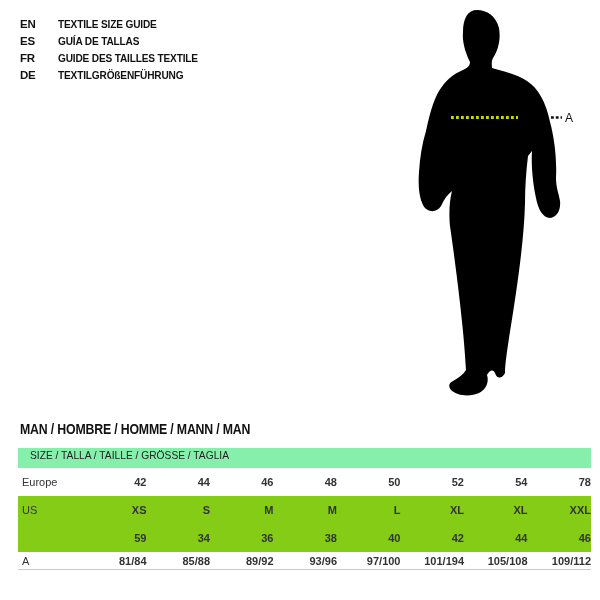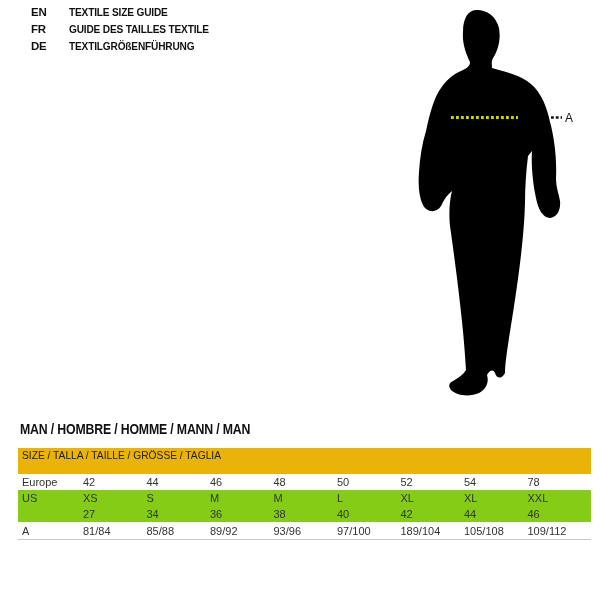--- a/index.html
+++ b/index.html
@@ -4,56 +4,60 @@
 <style>
   html,body{margin:0;padding:0;}
   body{width:600px;height:600px;background:#ffffff;font-family:"Liberation Sans",sans-serif;color:#111;}
   .page{position:relative;width:600px;height:600px;background:#fff;overflow:hidden;}
 
   
   .cx88{display:inline-block;transform:scaleX(.88);transform-origin:0 50%;white-space:nowrap;}
   .cx93{display:inline-block;transform:scaleX(.93);transform-origin:0 50%;white-space:nowrap;}
 
   
-  .langs{position:absolute;left:20px;top:3px;margin-left:11px;}
+  .langs{position:absolute;left:20px;top:15px;}
   .lang-row{display:flex;height:17px;align-items:center;font-size:11.5px;font-weight:bold;letter-spacing:-.2px;}
   .lang-code{width:38px;flex:0 0 38px;}
   .lang-text{white-space:nowrap;}
 
   
   .cats{position:absolute;left:20px;top:108px;}
   .cat{font-size:12px;font-weight:bold;letter-spacing:-.2px;line-height:19px;white-space:nowrap;}
 
   
   .figure-svg{position:absolute;left:403px;top:5px;width:197px;height:395px;}
 
   
   .section-title{position:absolute;left:20px;top:421px;font-size:14px;font-weight:bold;letter-spacing:-.2px;}
 
   
   .size-table{position:absolute;left:18px;top:448px;width:573px;border-bottom:1.5px solid #c9c9c9;}
-  .thead{height:26px;line-height:14px;background:#eab308;font-size:11px;color:#222;padding-left:4px;}
-  .trow{display:flex;align-items:center;height:16px;font-size:11px;color:#333;}
+  .thead{height:20px;line-height:14px;background:#86efac;font-size:11px;color:#222;padding-left:12px;}
+  .trow{display:flex;align-items:center;height:28px;font-size:11px;color:#333;}
   .trow.last{height:17px;}
   .trow.shaded{background:#84cc16;}
   .tlabel{flex:0 0 61px;padding-left:4px;text-align:left;}
-  .tcell{flex:1 1 0;text-align:left;}
+  .tcell{flex:1 1 0;text-align:right;font-weight:bold;}
 
   
   .footnote{position:absolute;left:20px;top:550px;font-size:11.5px;font-weight:bold;letter-spacing:-.2px;}
 </style>
 </head>
 <body>
 
 <div class="page">
 
   <div class="langs">
     <div class="lang-row">
       <span class="lang-code">EN</span>
       <span class="lang-text cx88">TEXTILE SIZE GUIDE</span>
+    </div>
+    <div class="lang-row">
+      <span class="lang-code">ES</span>
+      <span class="lang-text cx88">GUÍA DE TALLAS</span>
     </div>
     <div class="lang-row">
       <span class="lang-code">FR</span>
       <span class="lang-text cx88">GUIDE DES TAILLES TEXTILE</span>
     </div>
     <div class="lang-row">
       <span class="lang-code">DE</span>
       <span class="lang-text cx88">TEXTILGRÖßENFÜHRUNG</span>
     </div>
   </div>
@@ -124,36 +128,36 @@
       <span class="tcell">S</span>
       <span class="tcell">M</span>
       <span class="tcell">M</span>
       <span class="tcell">L</span>
       <span class="tcell">XL</span>
       <span class="tcell">XL</span>
       <span class="tcell">XXL</span>
     </div>
     <div class="trow shaded">
       <span class="tlabel"></span>
-      <span class="tcell">27</span>
+      <span class="tcell">59</span>
       <span class="tcell">34</span>
       <span class="tcell">36</span>
       <span class="tcell">38</span>
       <span class="tcell">40</span>
       <span class="tcell">42</span>
       <span class="tcell">44</span>
       <span class="tcell">46</span>
     </div>
     <div class="trow last">
       <span class="tlabel">A</span>
       <span class="tcell">81/84</span>
       <span class="tcell">85/88</span>
       <span class="tcell">89/92</span>
       <span class="tcell">93/96</span>
       <span class="tcell">97/100</span>
-      <span class="tcell">189/104</span>
+      <span class="tcell">101/194</span>
       <span class="tcell">105/108</span>
       <span class="tcell">109/112</span>
     </div>
   </div>
 
 
 </div>
 
 </body></html>

